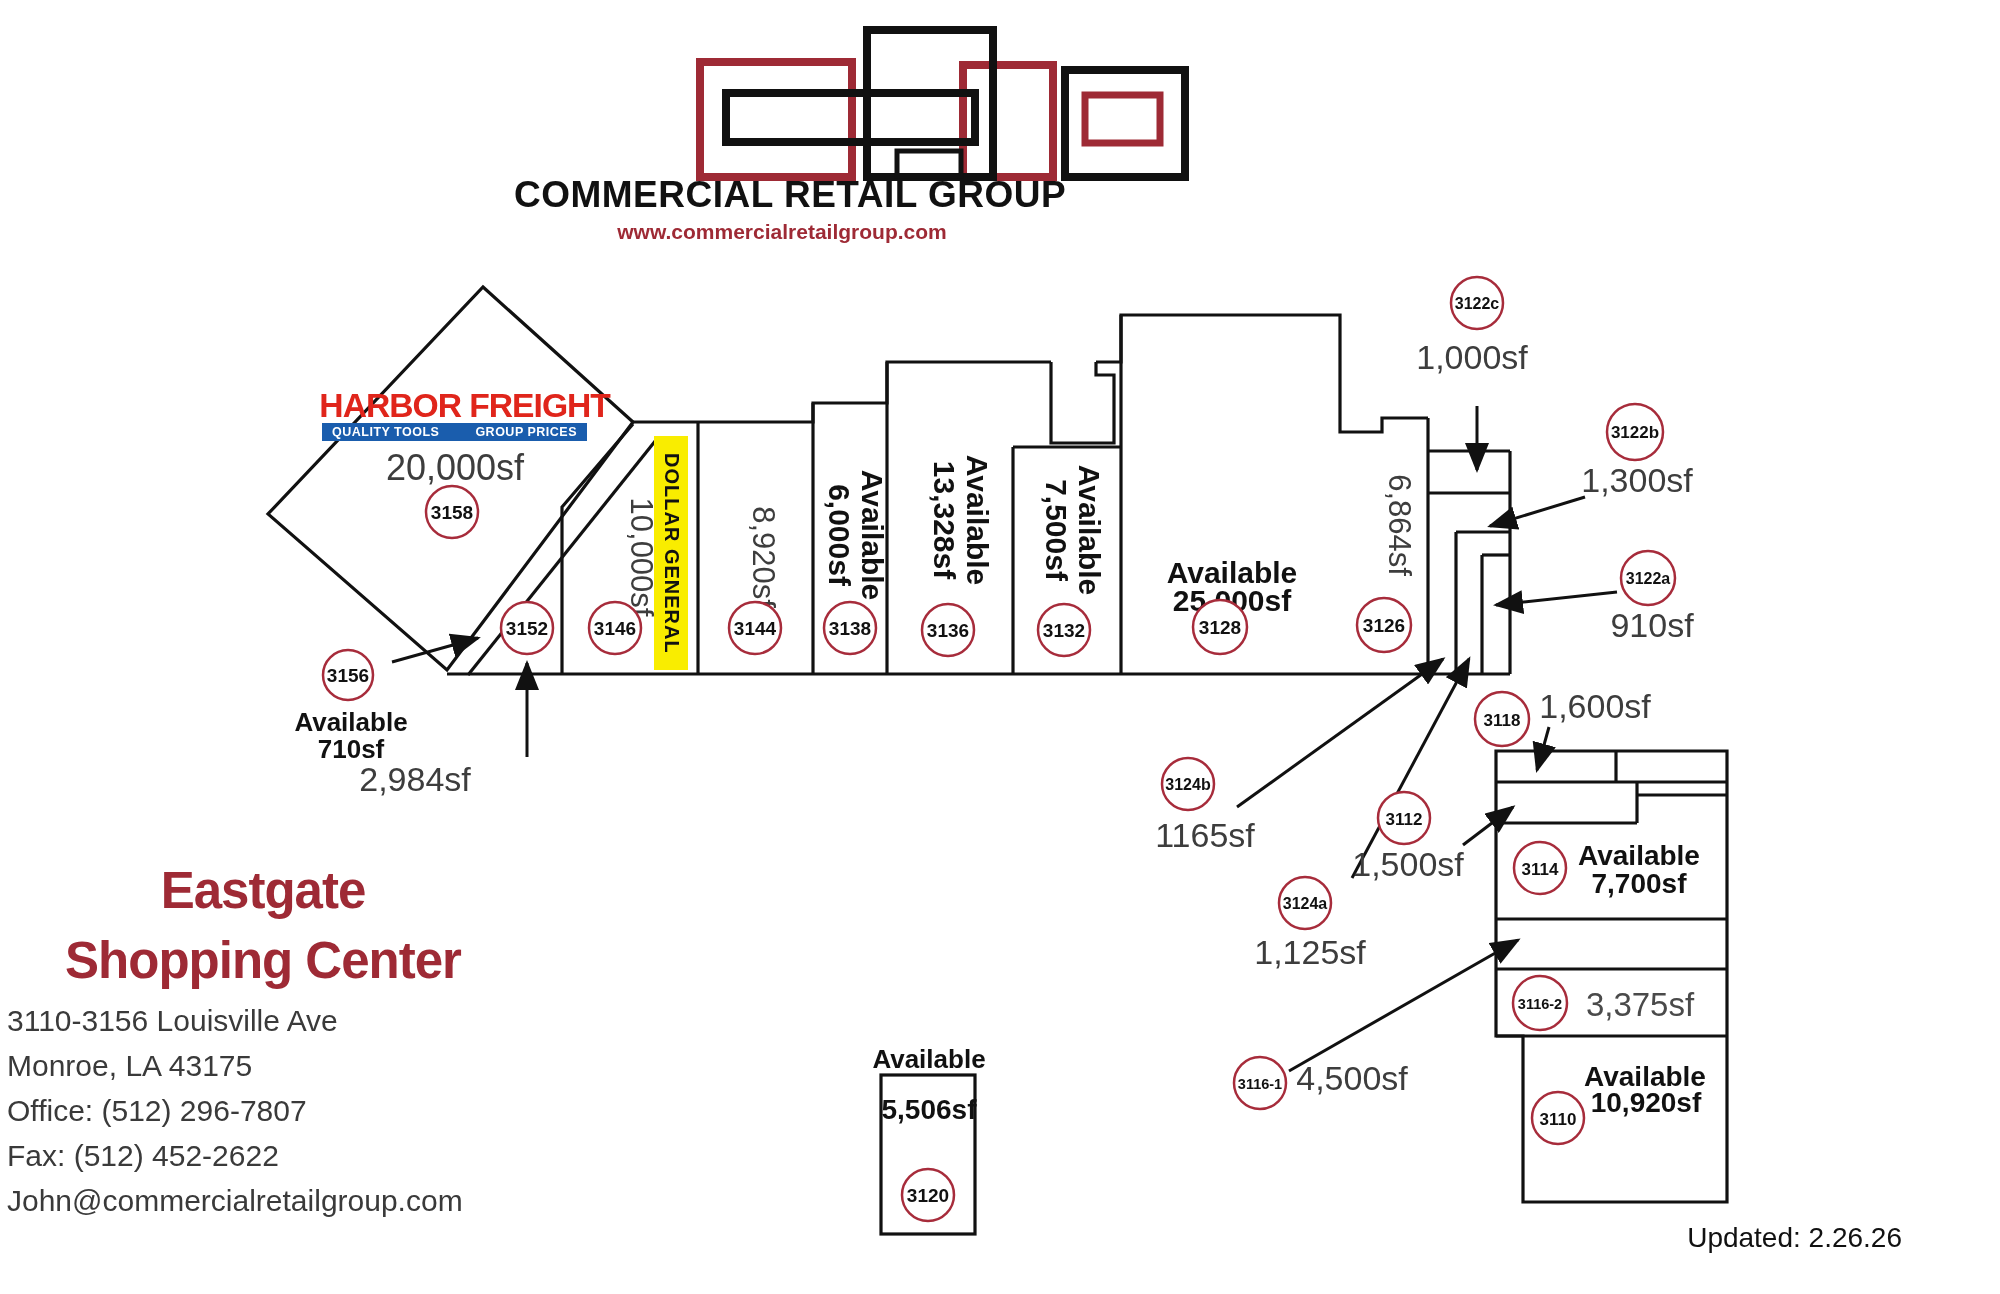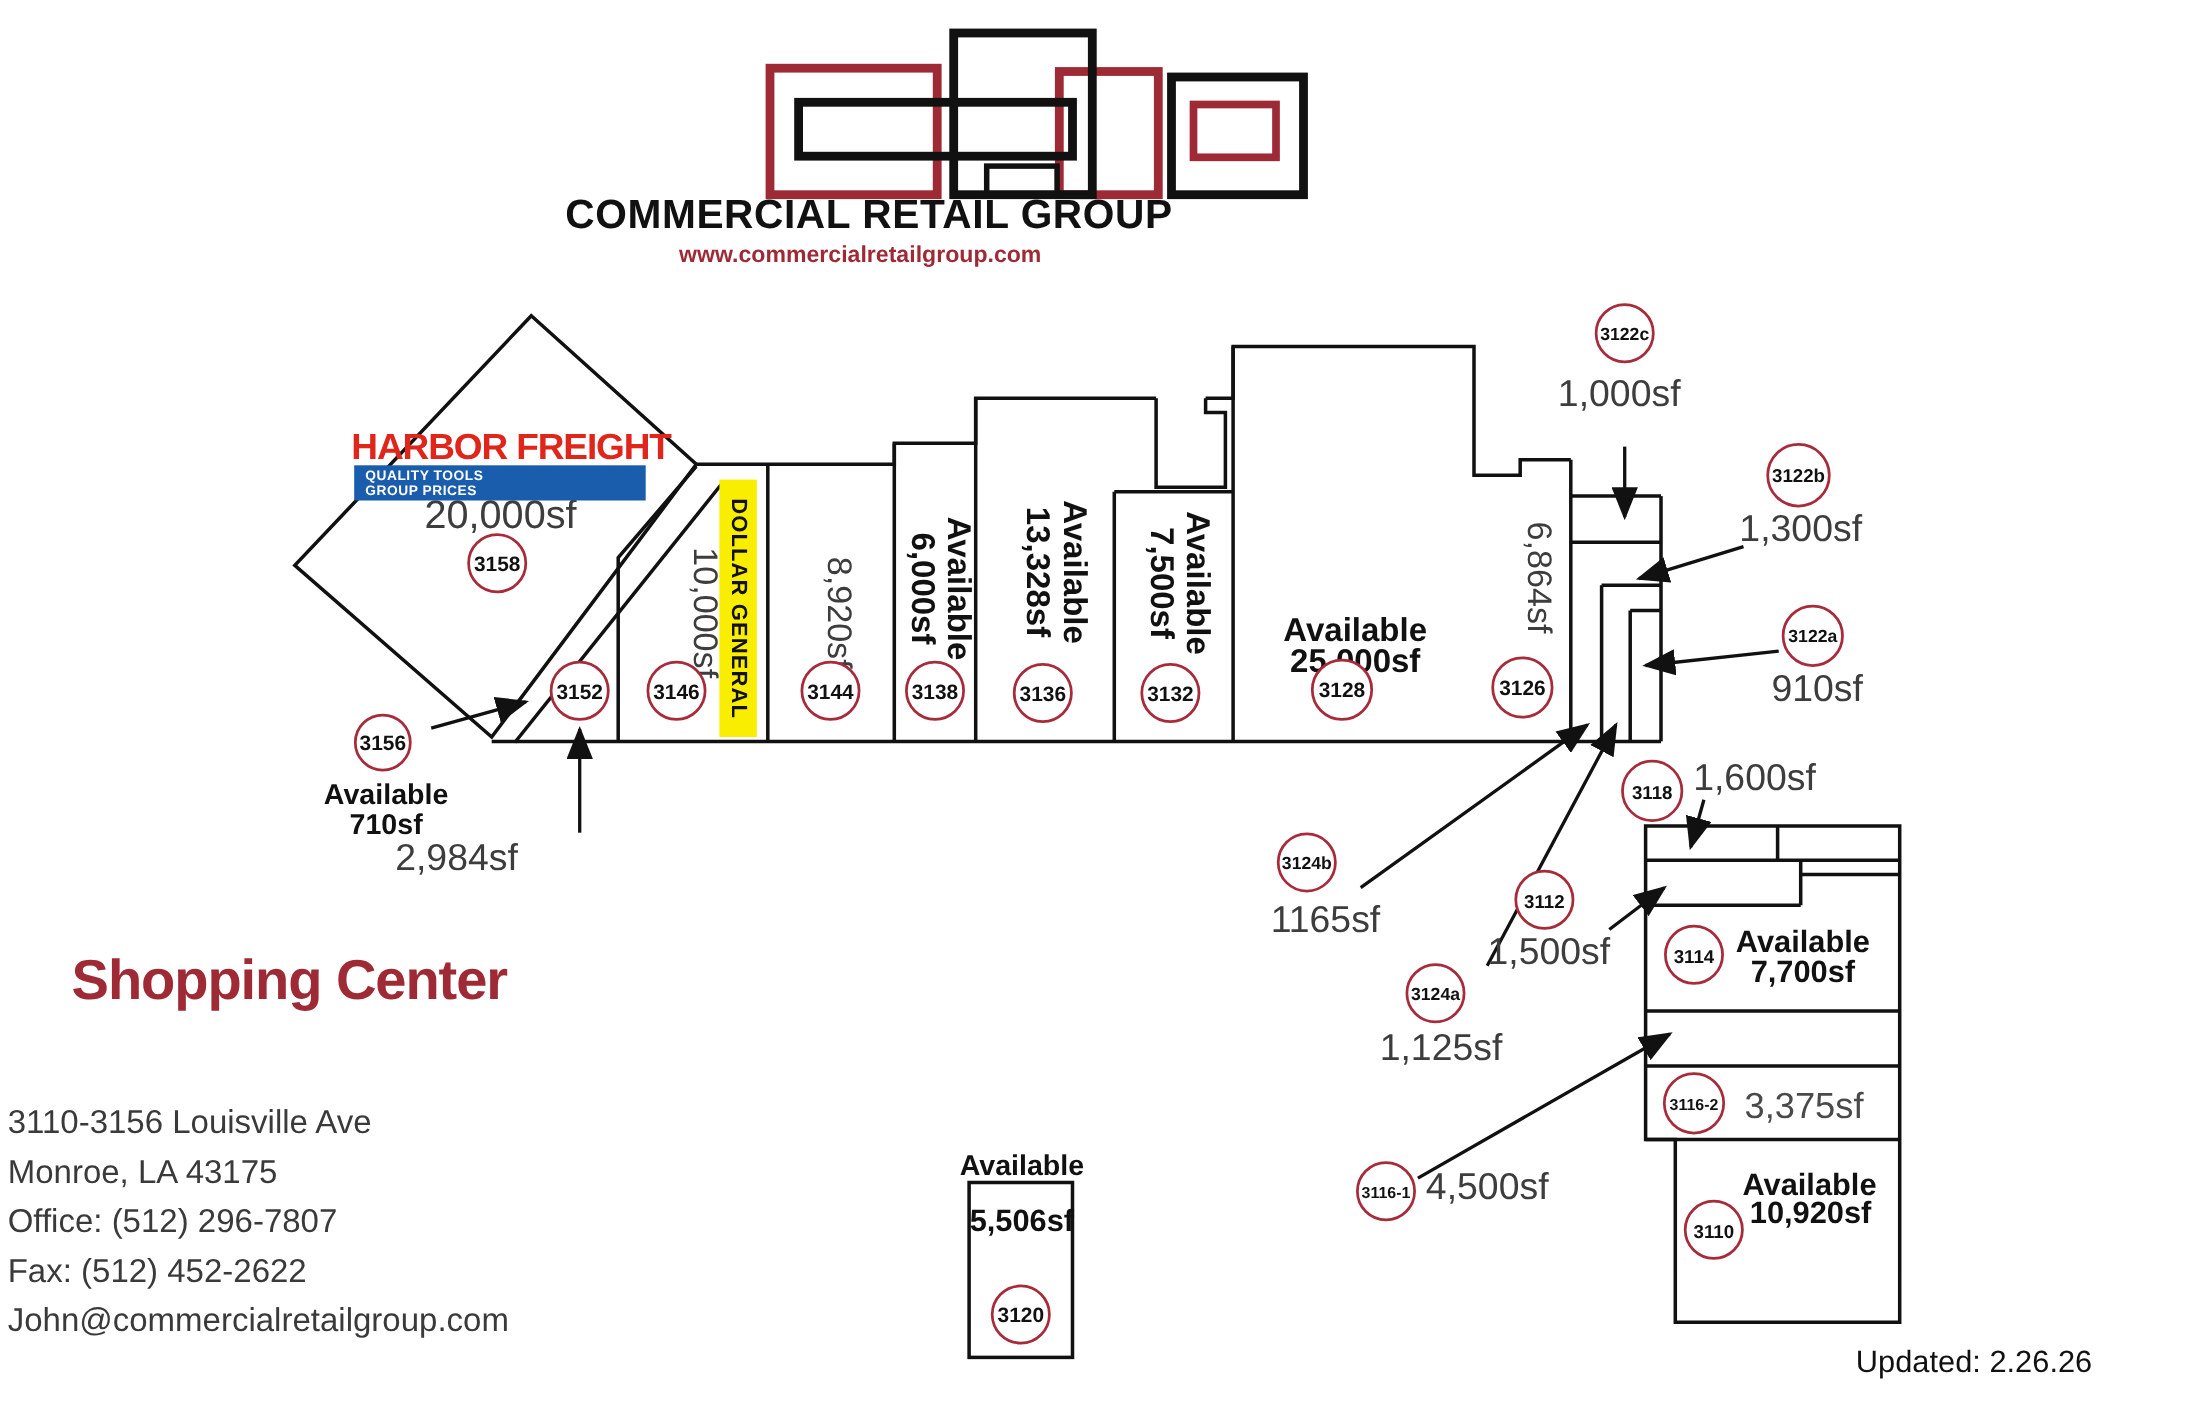--- a/index.html
+++ b/index.html
@@ -9,21 +9,21 @@
   .layer { position:absolute; left:0; top:0; }
   svg text { font-family:"Liberation Sans", sans-serif; }
   .brand { position:absolute; left:440px; top:174px; width:700px; text-align:center;
            font-size:37px; font-weight:700; letter-spacing:0.5px; color:#111; }
   .website { position:absolute; left:432px; top:220px; width:700px; text-align:center;
              font-size:21px; font-weight:700; color:#9e2a35; text-decoration:none; display:block; }
   .hf-sign { position:absolute; left:322px; top:391px; width:265px; text-align:left; }
   .hf-name { font-size:33px; font-weight:700; letter-spacing:-1px; color:#e0251b;
              transform:scaleX(1.02); line-height:30px; white-space:nowrap; }
   .hf-bar  { margin-top:2px; background:#1a5dad; color:#fff; display:flex;
-             justify-content:space-between; padding:2px 10px;flex-direction:column; }
+             justify-content:space-between; padding:2px 10px; }
   .hf-bar span { font-size:12.5px; font-weight:700; letter-spacing:0.5px; }
   .dg-band { position:absolute; left:654px; top:436px; width:34px; height:234px;
              background:#f9ed00; display:flex; align-items:center; justify-content:center;
              writing-mode:vertical-rl; font-size:20px; font-weight:700; letter-spacing:1px;
              color:#111; white-space:nowrap; }
   .title-block { position:absolute; left:38px; top:856px; width:450px; text-align:center;
                  color:#9e2a35; font-size:51px; font-weight:700; letter-spacing:-1px; line-height:70px; }
   .contact-block { position:absolute; left:7px; top:998px; width:600px; text-align:left;
                    color:#3a3a3a; font-size:30px; font-weight:400; line-height:45px; }
   .contact-block a { color:#3a3a3a; text-decoration:none; }
@@ -243,20 +243,21 @@
     <div class="hf-name">HARBOR FREIGHT</div>
     <div class="hf-bar">
       <span>QUALITY TOOLS</span>
       <span>GROUP PRICES</span>
     </div>
   </div>
 
   <div class="dg-band">DOLLAR GENERAL</div>
 
   <div class="title-block">
+    <div>Eastgate</div>
     <div>Shopping Center</div>
   </div>
   <div class="contact-block">
     <div>3110-3156 Louisville Ave</div>
     <div>Monroe, LA 43175</div>
     <div>Office: (512) 296-7807</div>
     <div>Fax: (512) 452-2622</div>
     <div><a href="#">John@commercialretailgroup.com</a></div>
   </div>
 

